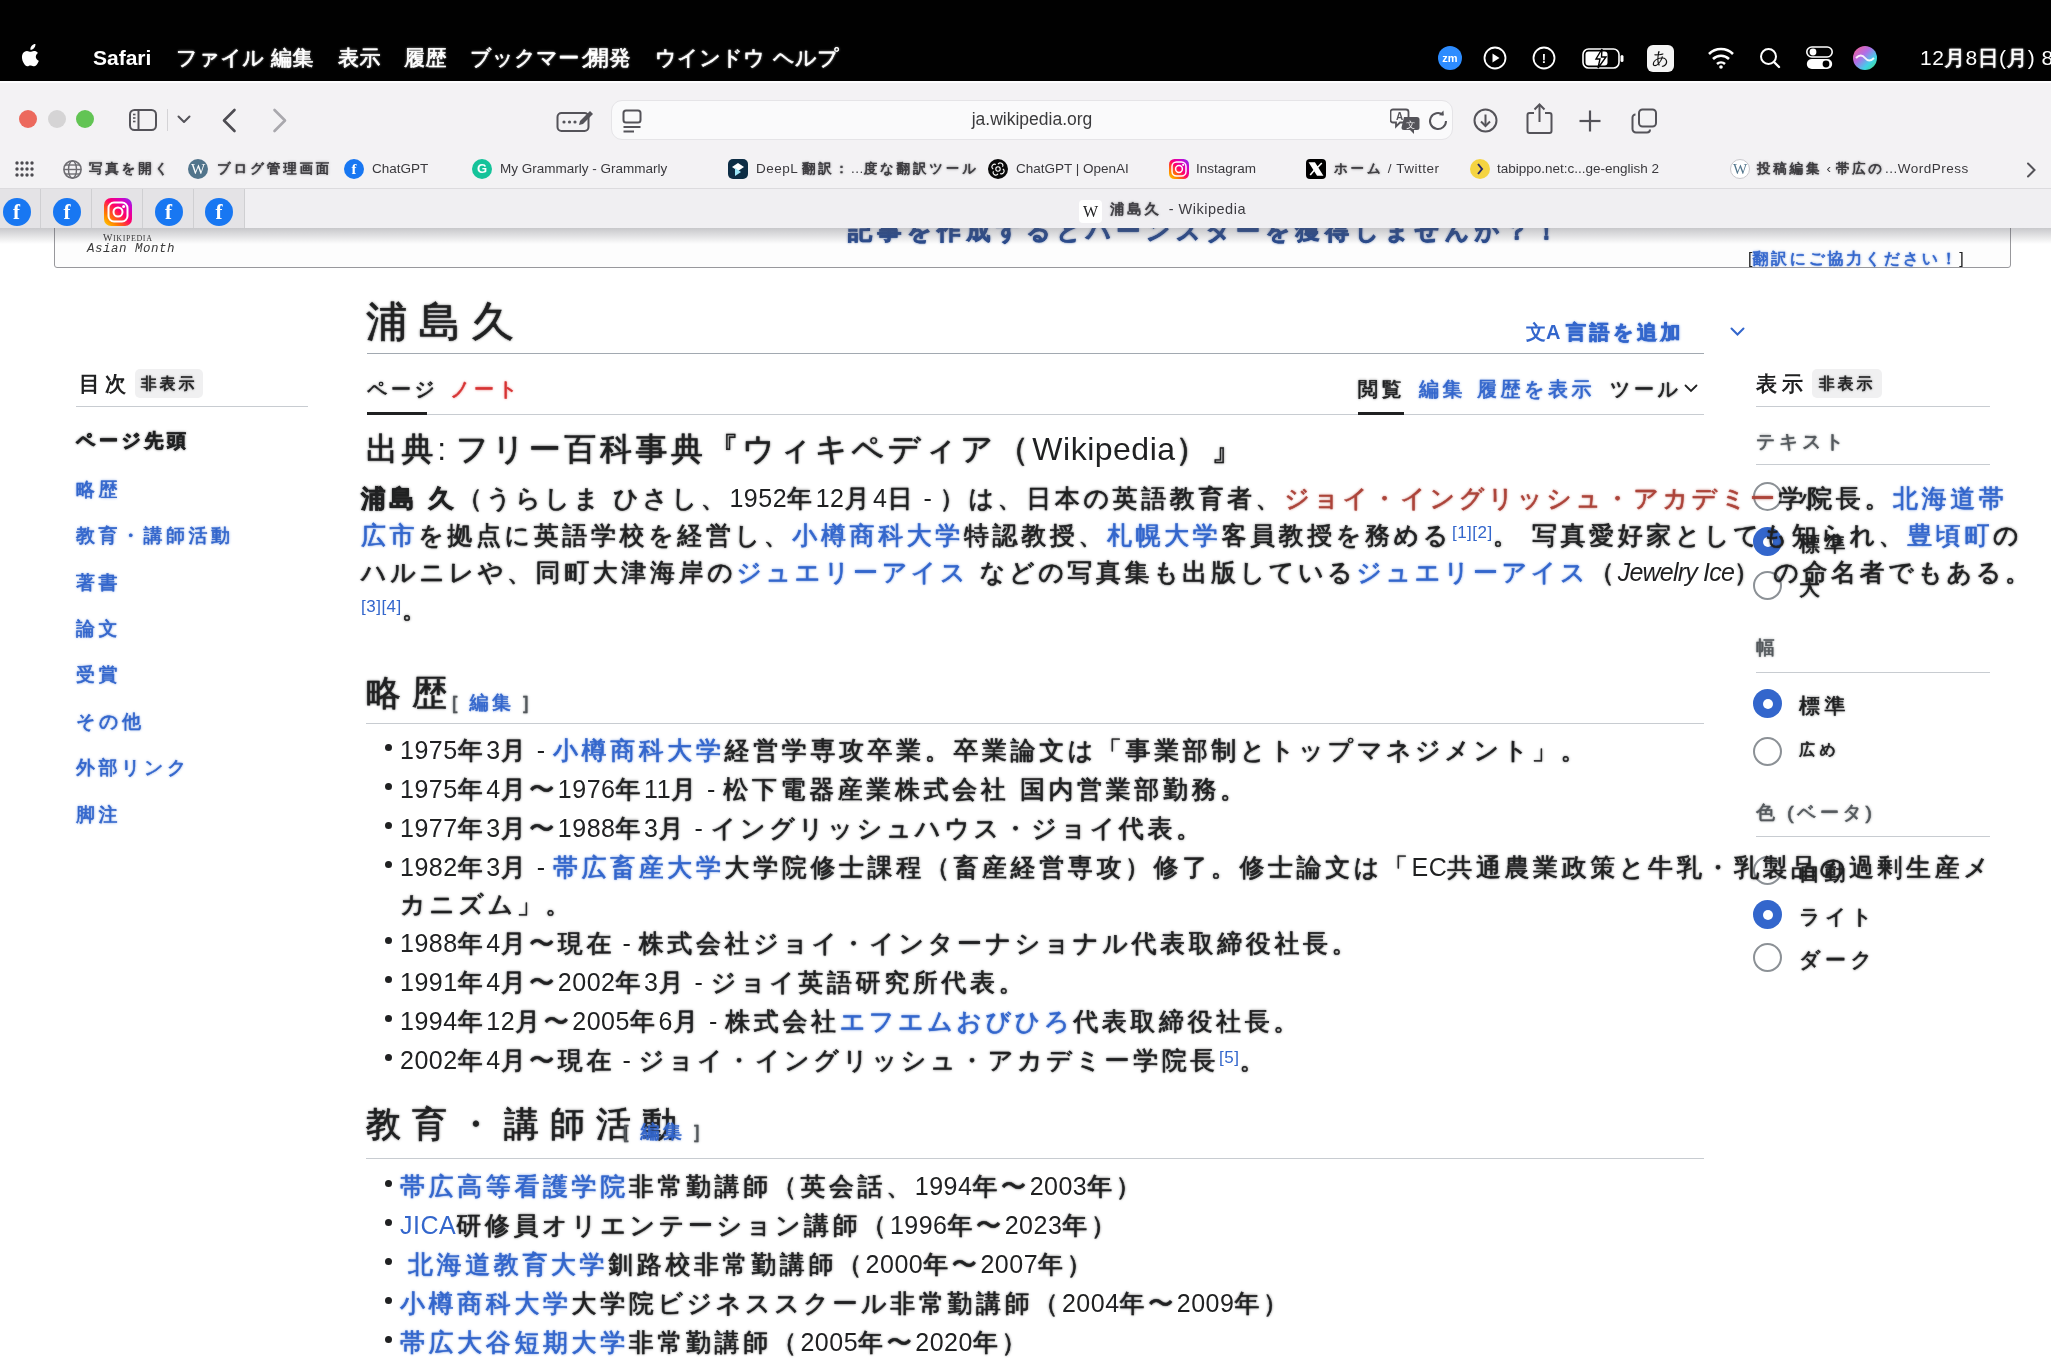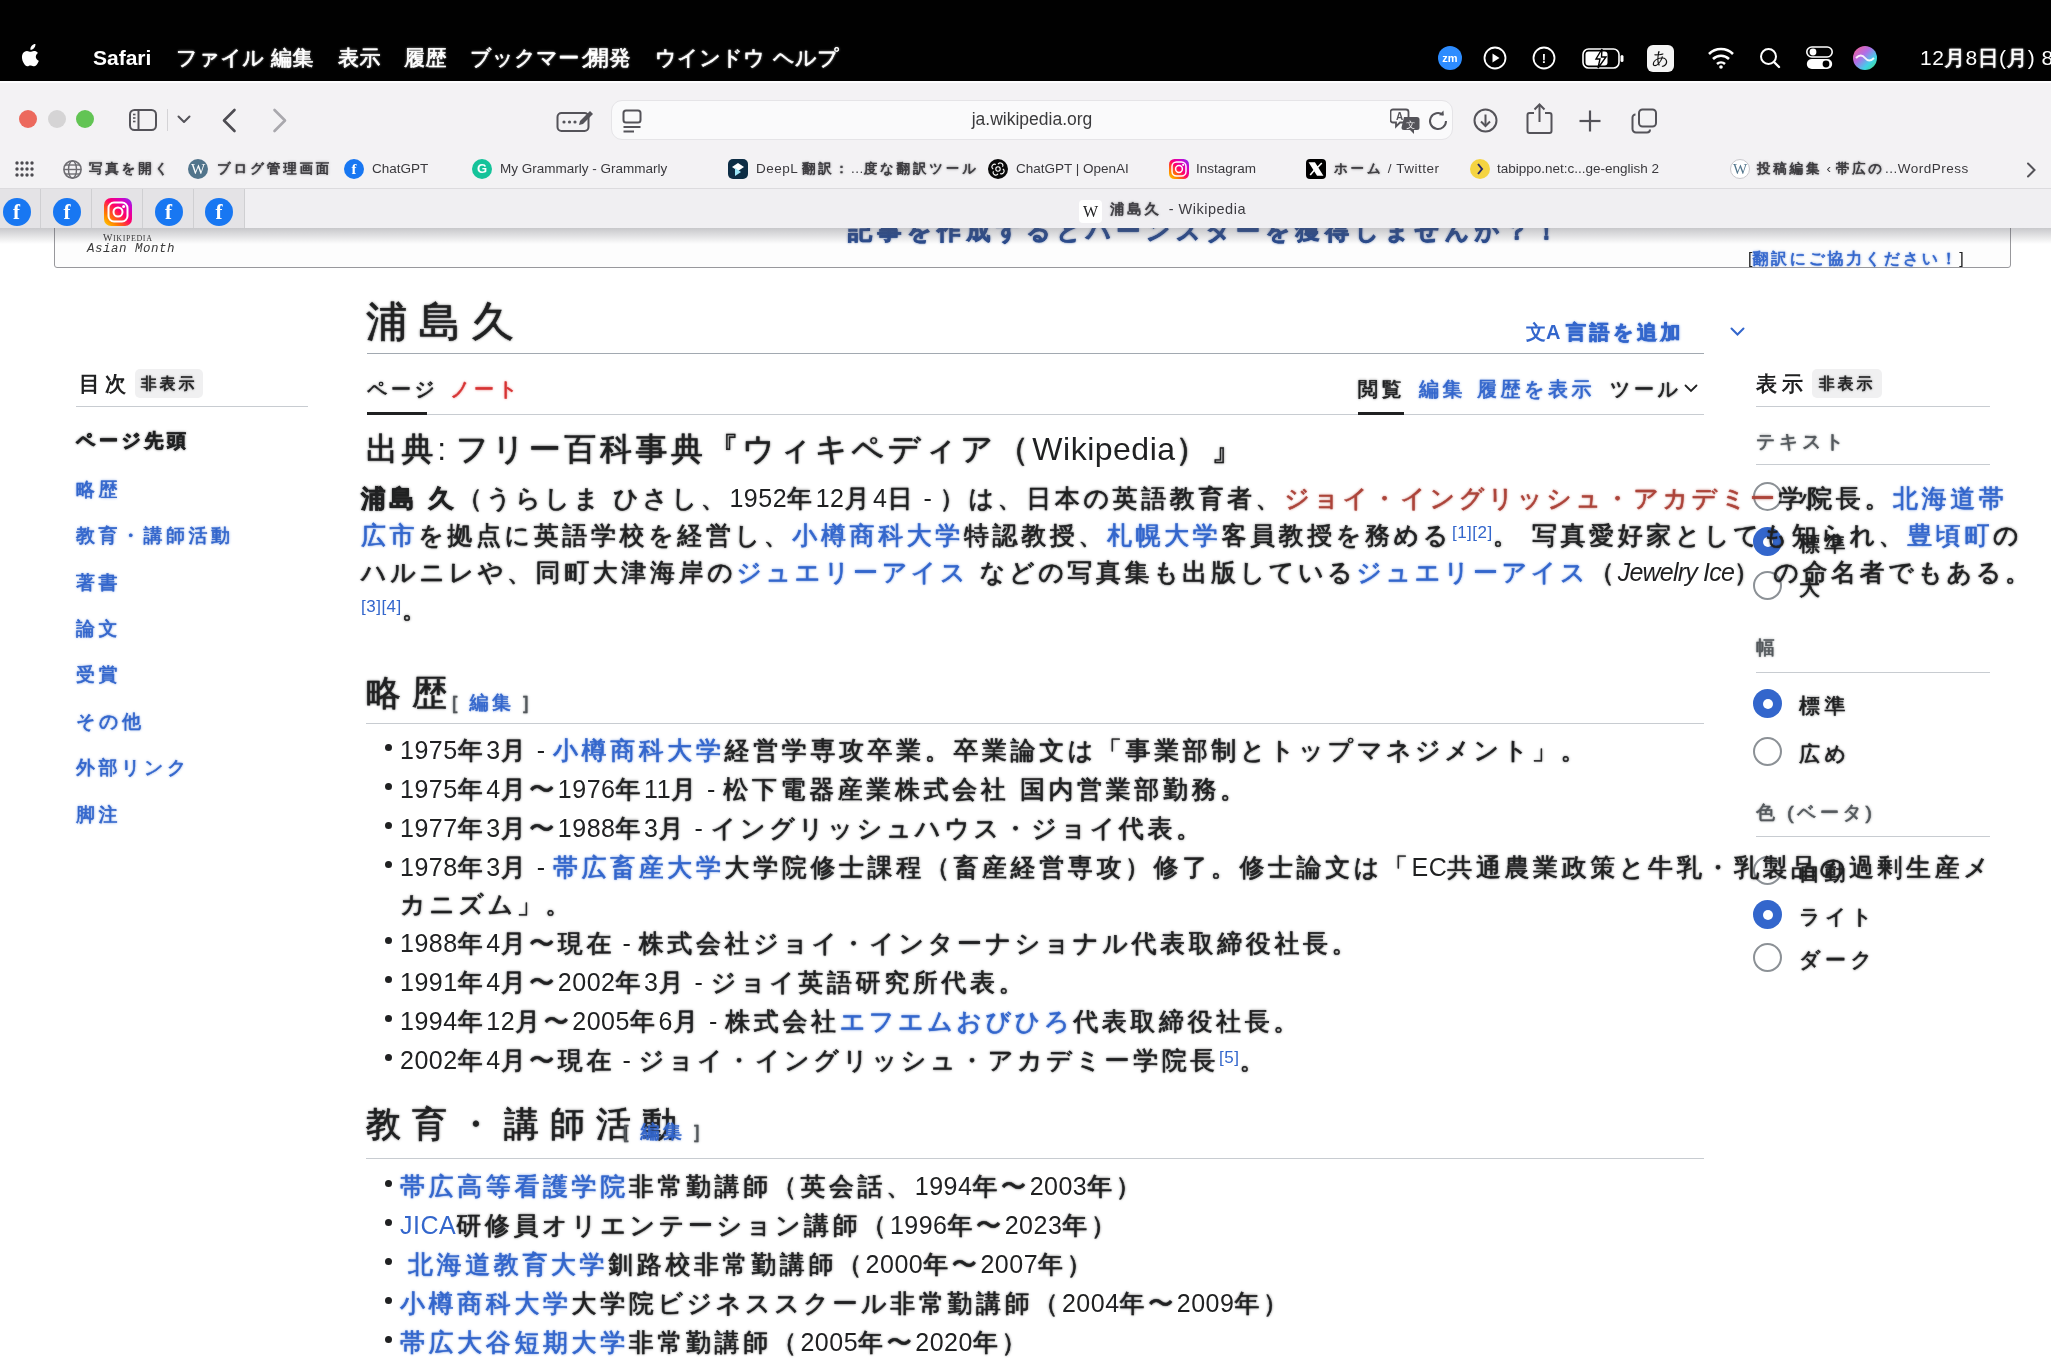--- a/index.html
+++ b/index.html
@@ -341,21 +341,21 @@
   <div class="abs nw j21" style="left:1799px;top:257px;font-size:21px">小</div>
   <div class="radio sel" style="left:1753px;top:299px"></div>
   <div class="abs nw j21" style="left:1799px;top:302px;font-size:21px">標準</div>
   <div class="radio" style="left:1753px;top:343px"></div>
   <div class="abs nw j21" style="left:1799px;top:346px;font-size:21px">大</div>
   <div class="abs nw graylbl j19" style="left:1756px;top:407px;font-size:19px">幅</div>
   <div class="hr" style="left:1756px;top:444px;width:234px"></div>
   <div class="radio sel" style="left:1753px;top:461px"></div>
   <div class="abs nw j21" style="left:1799px;top:464px;font-size:21px">標準</div>
   <div class="radio" style="left:1753px;top:509px"></div>
-  <div class="abs nw j21" style="left:1799px;top:512px;font-size:21px">広め</div>
+  <div class="abs nw j21" style="left:1799px;top:512px;font-size:16px">広め</div>
   <div class="abs nw graylbl j19" style="left:1756px;top:572px;font-size:19px">色 (ベータ)</div>
   <div class="hr" style="left:1756px;top:608px;width:234px"></div>
   <div class="radio" style="left:1753px;top:628px"></div>
   <div class="abs nw j21" style="left:1799px;top:631px;font-size:21px">自動</div>
   <div class="radio sel" style="left:1753px;top:672px"></div>
   <div class="abs nw j21" style="left:1799px;top:675px;font-size:21px">ライト</div>
   <div class="radio" style="left:1753px;top:715px"></div>
   <div class="abs nw j21" style="left:1799px;top:718px;font-size:21px">ダーク</div>
 
   <div class="abs nw jh1" style="left:366px;top:66px;font-size:42px">浦島久</div>
@@ -389,21 +389,21 @@
   <div class="abs nw j19" style="left:452px;top:462px;font-size:19px;color:#54595d">[ <span class="blue">編集</span> ]</div>
   <div class="hr" style="left:366px;top:495px;width:1338px"></div>
 
   <div class="dot" style="left:385px;top:516px"></div>
   <div class="abs nw line" style="left:400px;top:506px"><span class="l">1975</span>年<span class="l">3</span>月<span class="l"> - </span><span class="blue">小樽商科大学</span>経営学専攻卒業。卒業論文は「事業部制とトップマネジメント」。</div>
   <div class="dot" style="left:385px;top:555px"></div>
   <div class="abs nw line" style="left:400px;top:545px"><span class="l">1975</span>年<span class="l">4</span>月〜<span class="l">1976</span>年<span class="l">11</span>月<span class="l"> - </span>松下電器産業株式会社 国内営業部勤務。</div>
   <div class="dot" style="left:385px;top:594px"></div>
   <div class="abs nw line" style="left:400px;top:584px"><span class="l">1977</span>年<span class="l">3</span>月〜<span class="l">1988</span>年<span class="l">3</span>月<span class="l"> - </span>イングリッシュハウス・ジョイ代表。</div>
   <div class="dot" style="left:385px;top:633px"></div>
-  <div class="abs nw line" style="left:400px;top:623px"><span class="l">1978</span>年<span class="l">3</span>月<span class="l"> - </span><span class="blue">帯広畜産大学</span>大学院修士課程（畜産経営専攻）修了。修士論文は「<span class="l">EC</span>共通農業政策と牛乳・乳製品の過剰生産メ</div>
+  <div class="abs nw line" style="left:400px;top:623px"><span class="l">1982</span>年<span class="l">3</span>月<span class="l"> - </span><span class="blue">帯広畜産大学</span>大学院修士課程（畜産経営専攻）修了。修士論文は「<span class="l">EC</span>共通農業政策と牛乳・乳製品の過剰生産メ</div>
   <div class="abs nw line" style="left:400px;top:660px">カニズム」。</div>
   <div class="dot" style="left:385px;top:709px"></div>
   <div class="abs nw line" style="left:400px;top:699px"><span class="l">1988</span>年<span class="l">4</span>月〜現在<span class="l"> - </span>株式会社ジョイ・インターナショナル代表取締役社長。</div>
   <div class="dot" style="left:385px;top:748px"></div>
   <div class="abs nw line" style="left:400px;top:738px"><span class="l">1991</span>年<span class="l">4</span>月〜<span class="l">2002</span>年<span class="l">3</span>月<span class="l"> - </span>ジョイ英語研究所代表。</div>
   <div class="dot" style="left:385px;top:787px"></div>
   <div class="abs nw line" style="left:400px;top:777px"><span class="l">1994</span>年<span class="l">12</span>月〜<span class="l">2005</span>年<span class="l">6</span>月<span class="l"> - </span>株式会社<span class="blue">エフエムおびひろ</span>代表取締役社長。</div>
   <div class="dot" style="left:385px;top:826px"></div>
   <div class="abs nw line" style="left:400px;top:816px"><span class="l">2002</span>年<span class="l">4</span>月〜現在<span class="l"> - </span>ジョイ・イングリッシュ・アカデミー学院長<sup class="blue l">[5]</sup>。</div>
 

